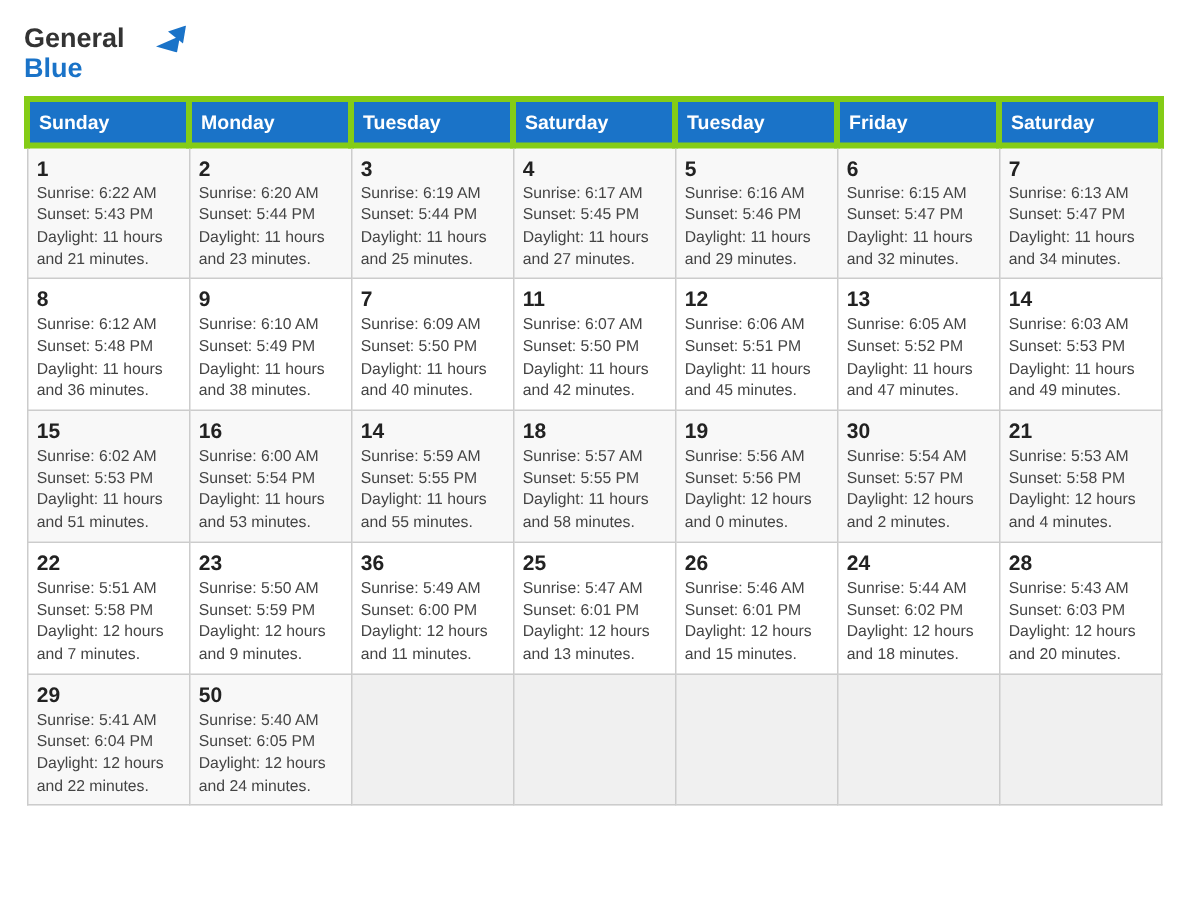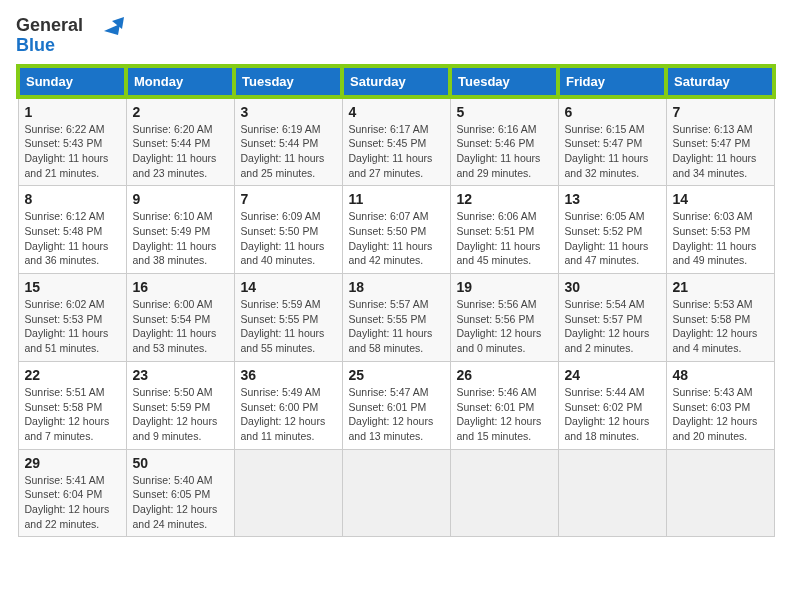--- a/index.html
+++ b/index.html
@@ -221,21 +221,21 @@
         </td>
         <td>
           <div class="day-number">26</div>
           <div class="day-info">Sunrise: 5:46 AM<br>Sunset: 6:01 PM<br>Daylight: 12 hours and 15 minutes.</div>
         </td>
         <td>
           <div class="day-number">24</div>
           <div class="day-info">Sunrise: 5:44 AM<br>Sunset: 6:02 PM<br>Daylight: 12 hours and 18 minutes.</div>
         </td>
         <td>
-          <div class="day-number">48</div>
+          <div class="day-number">28</div>
           <div class="day-info">Sunrise: 5:43 AM<br>Sunset: 6:03 PM<br>Daylight: 12 hours and 20 minutes.</div>
         </td>
       </tr>
       <tr>
         <td>
           <div class="day-number">29</div>
           <div class="day-info">Sunrise: 5:41 AM<br>Sunset: 6:04 PM<br>Daylight: 12 hours and 22 minutes.</div>
         </td>
         <td>
           <div class="day-number">50</div>

